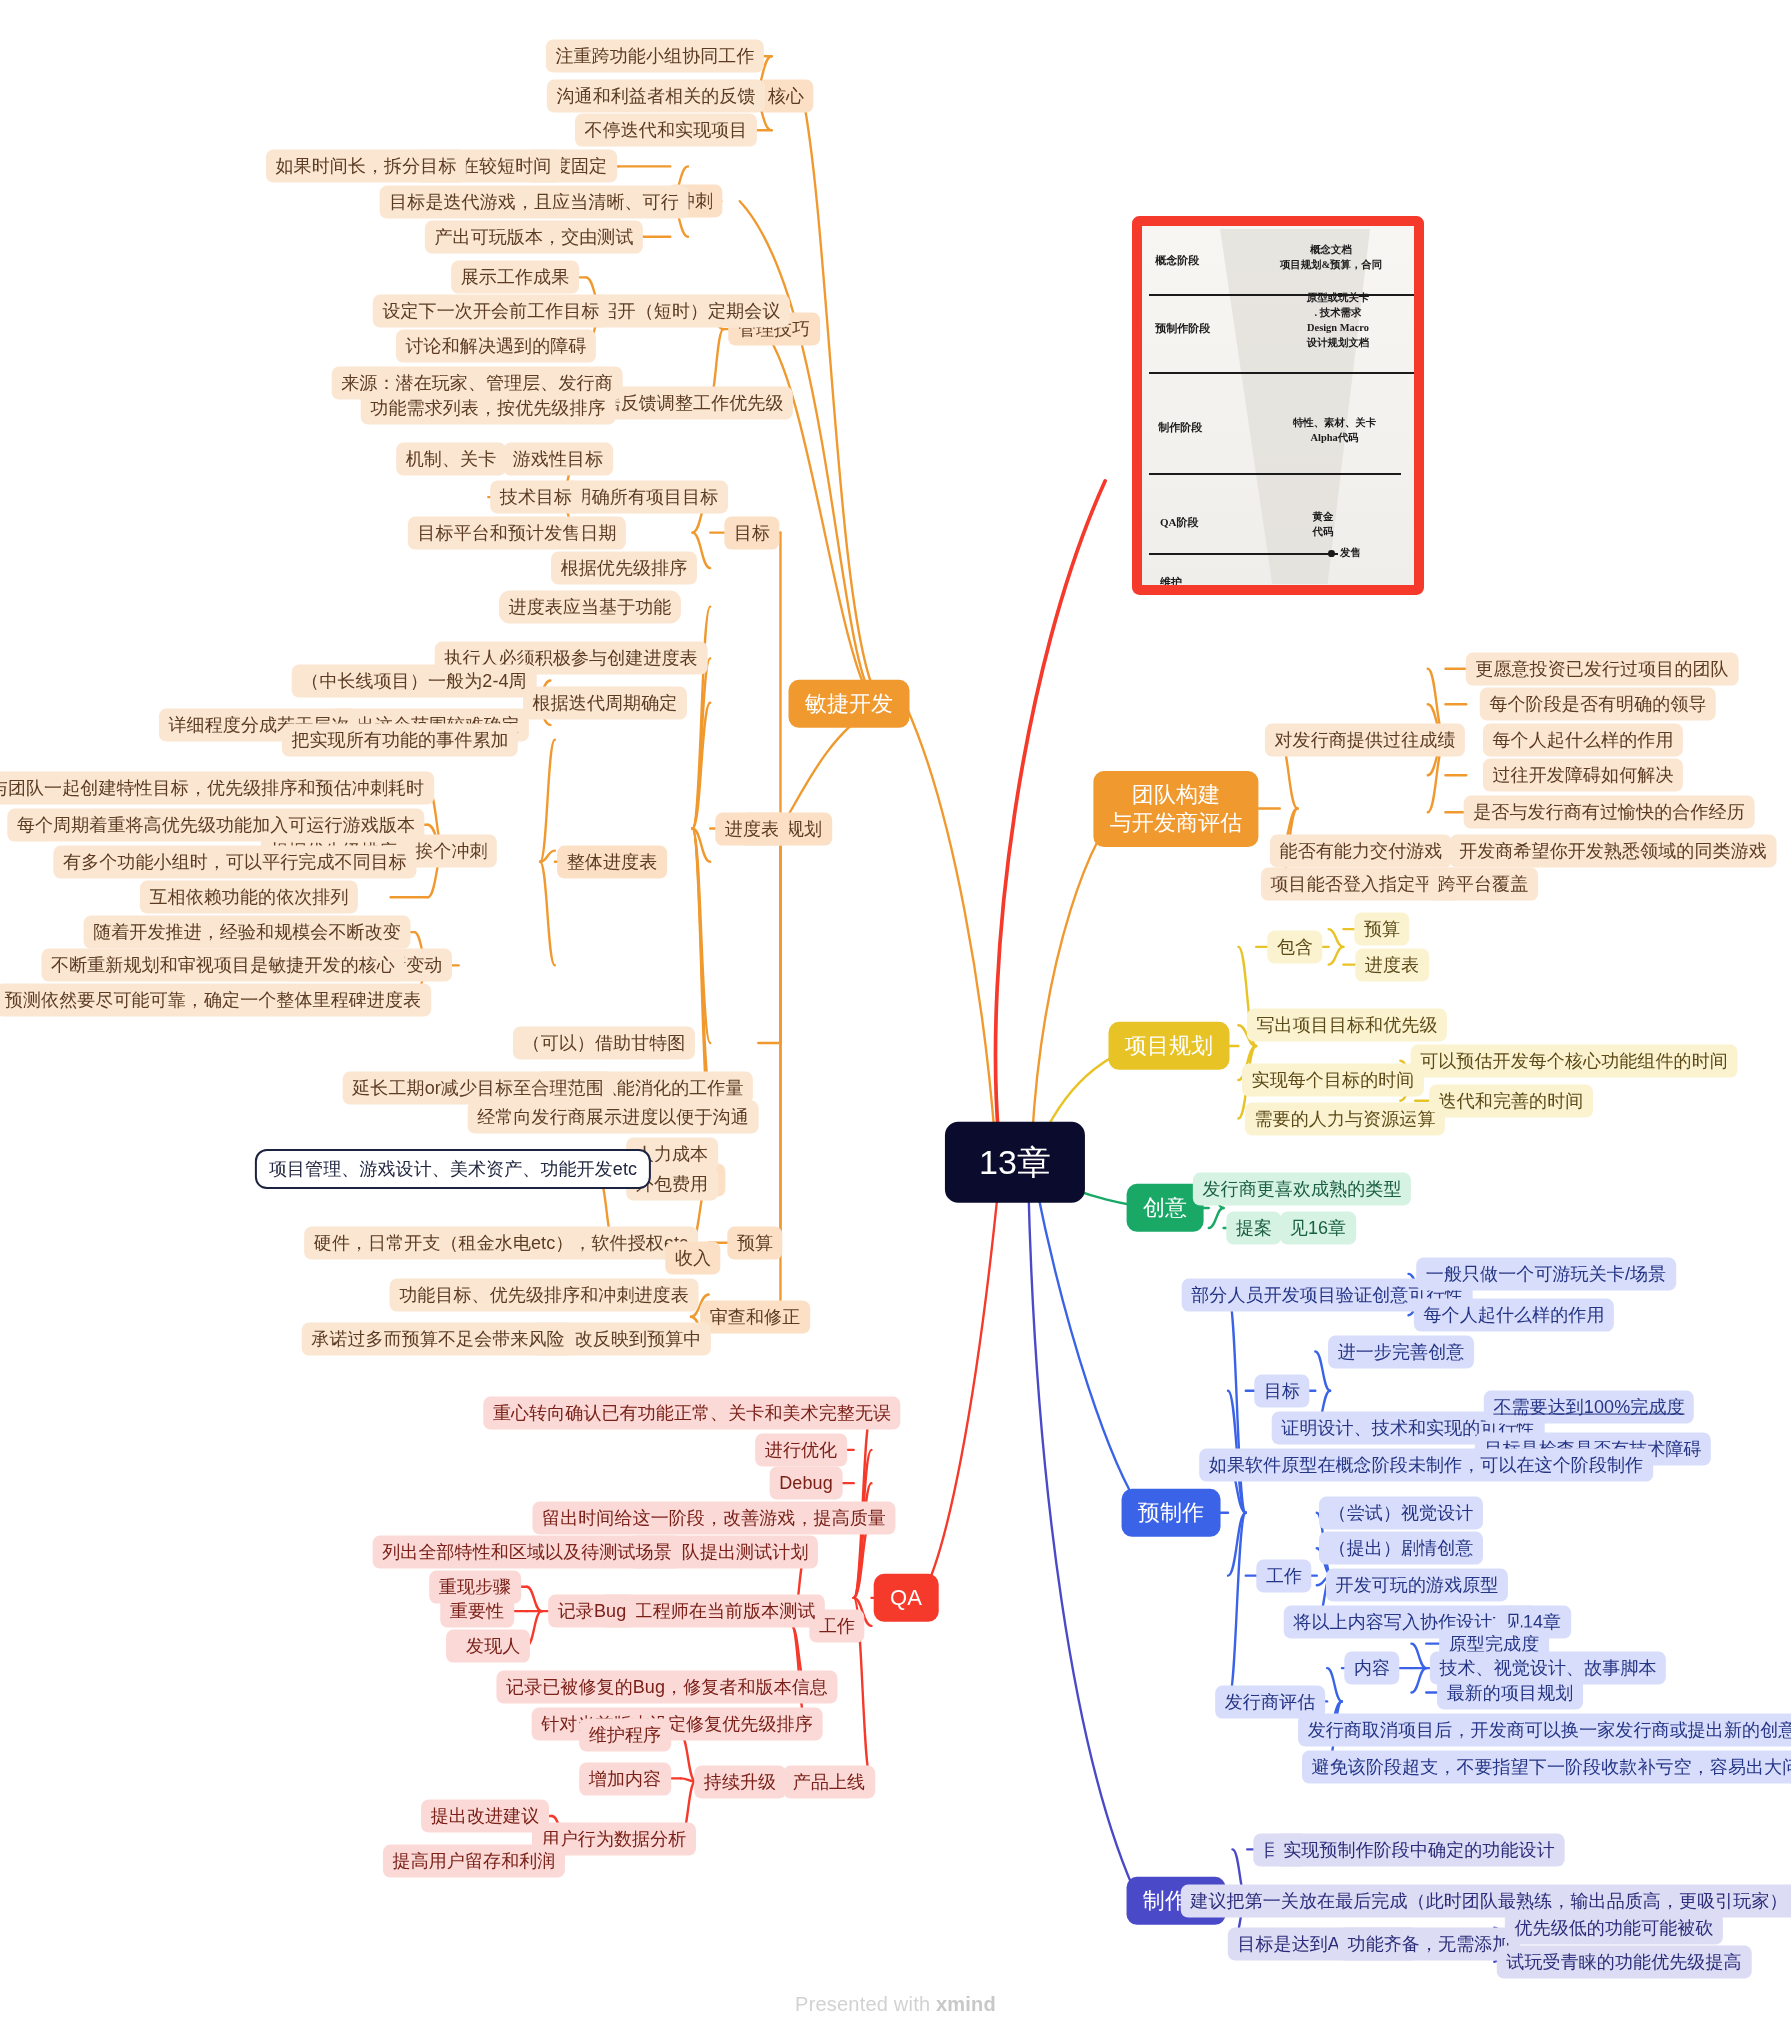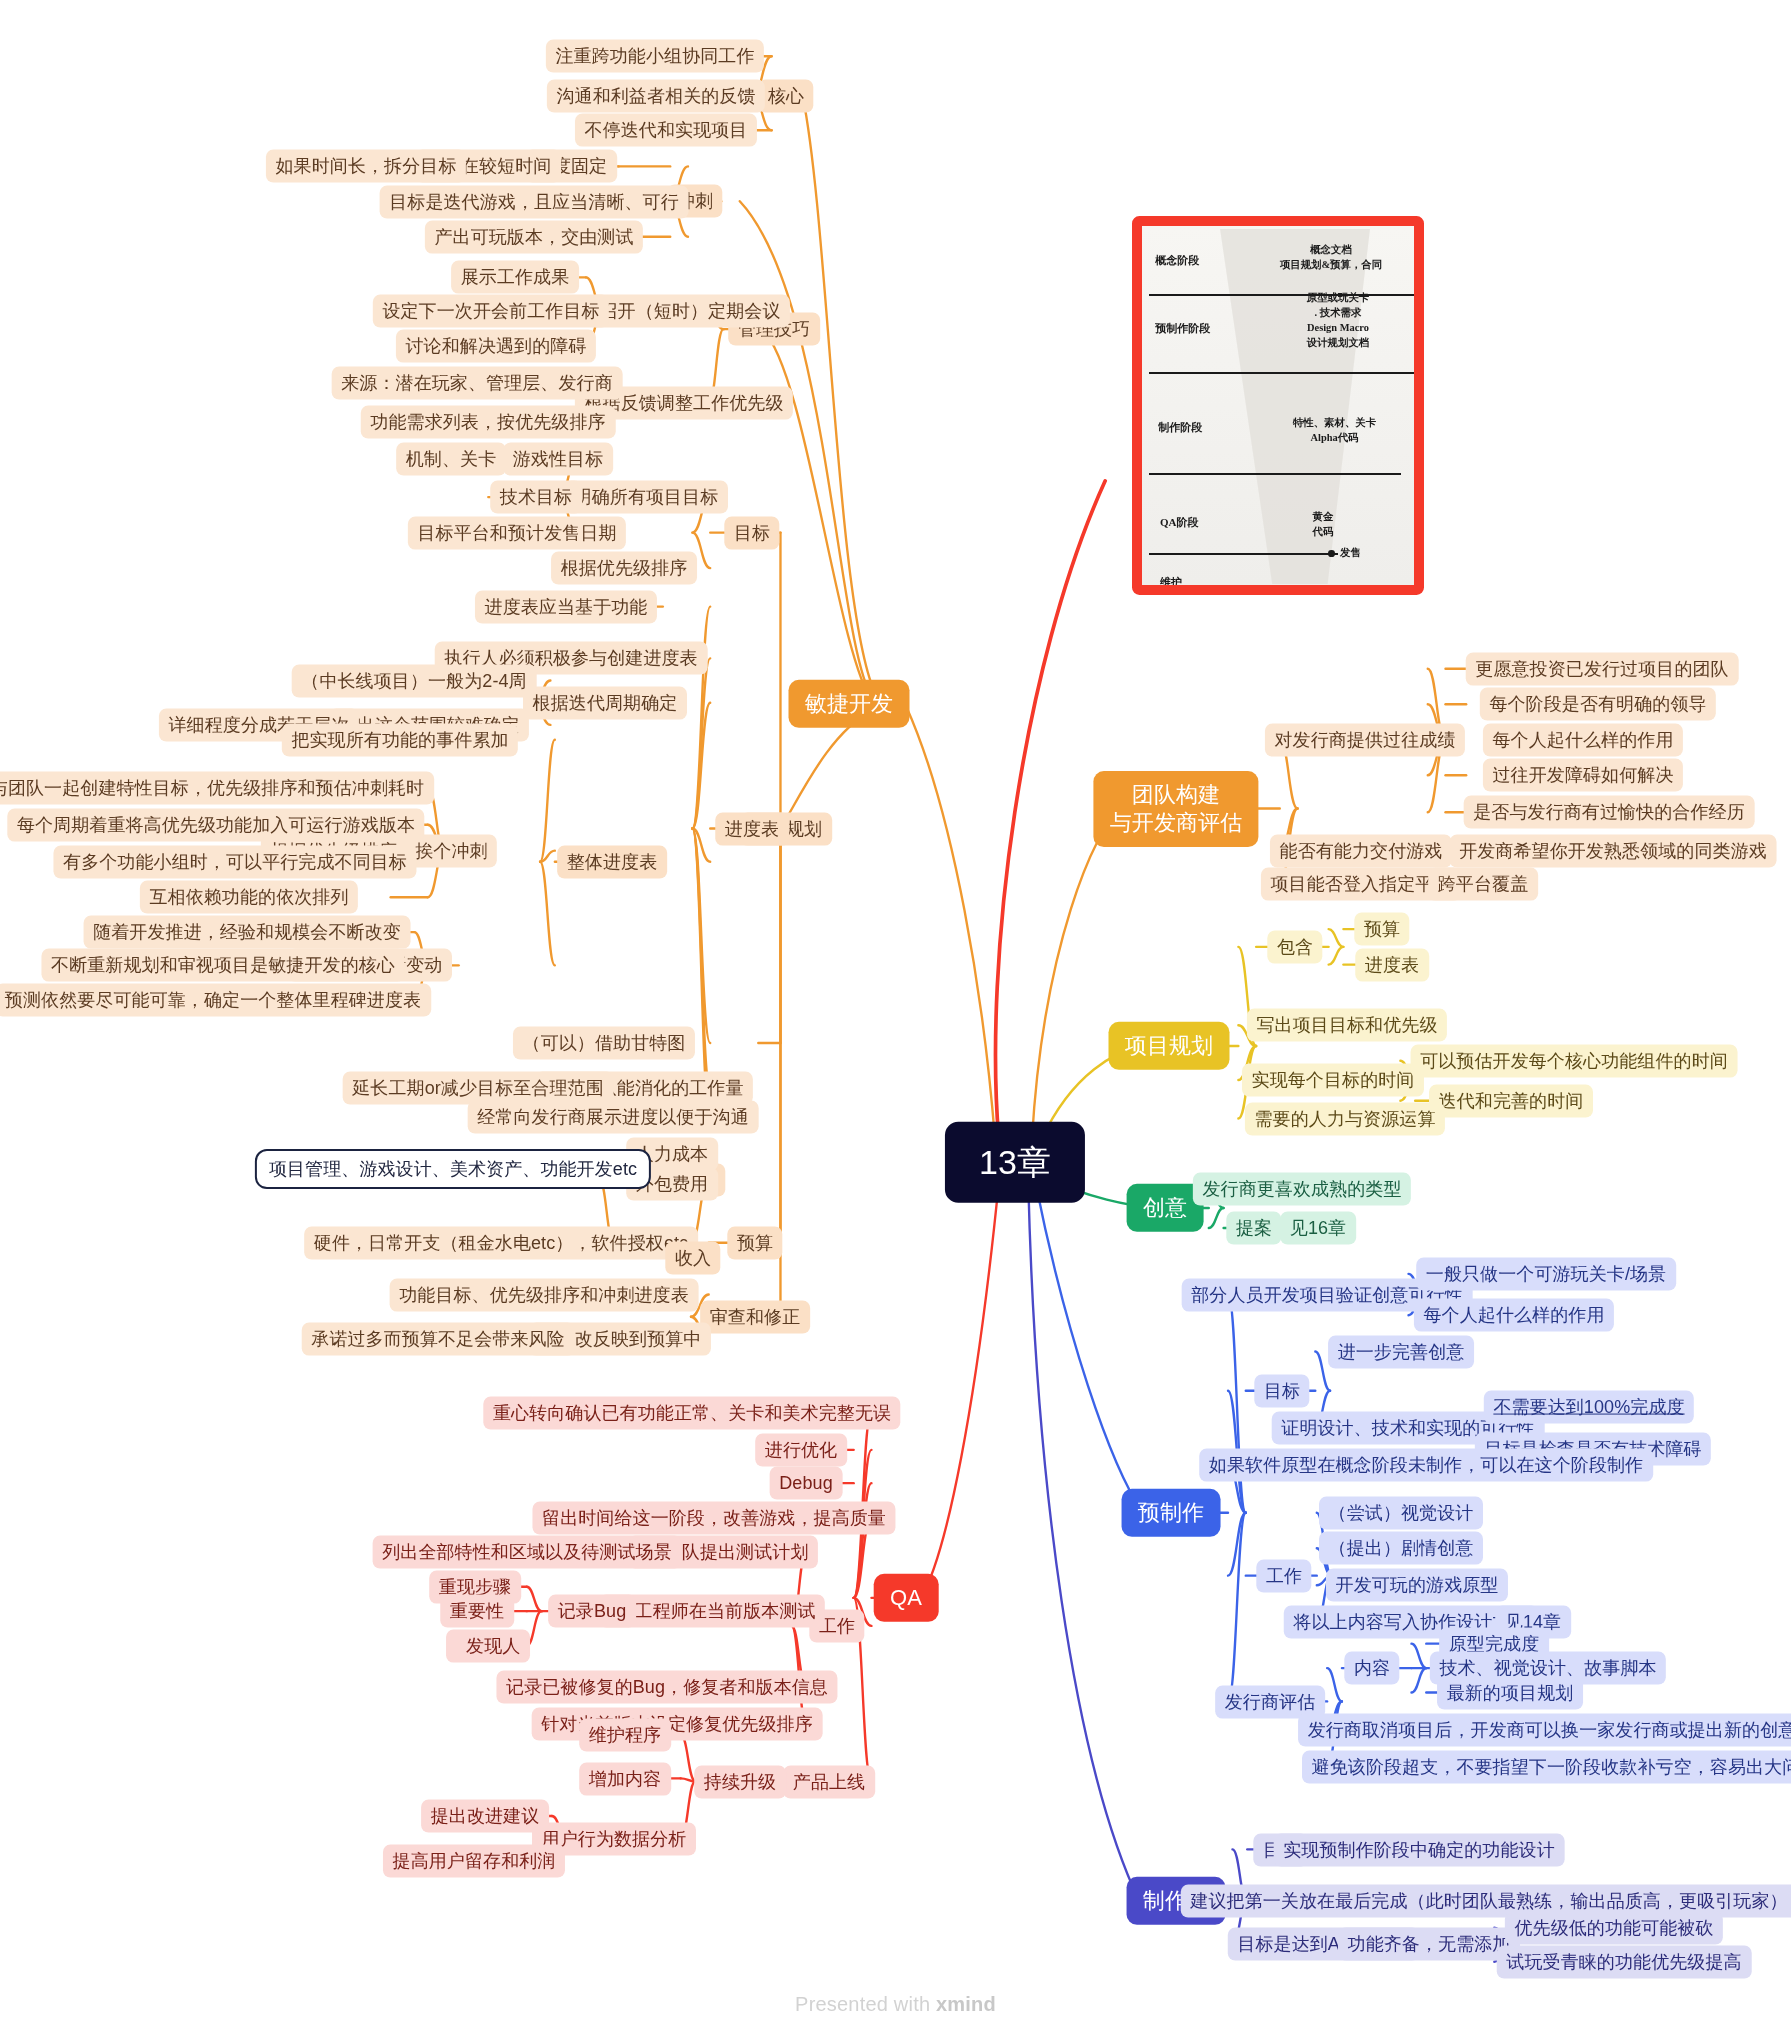--- a/index.html
+++ b/index.html
@@ -518,34 +518,34 @@
   <div class="node t-orange" style="left:534px; top:202px;">目标是迭代游戏，且应当清晰、可行</div>
   <div class="node t-orange" style="left:534px; top:237px;">产出可玩版本，交由测试</div>
 
   <div class="node t-orange2" style="left:774px; top:329px;">管理技巧</div>
   <div class="node t-orange" style="left:690px; top:311px;">召开（短时）定期会议</div>
   <div class="node t-orange" style="left:515px; top:277px;">展示工作成果</div>
   <div class="node t-orange" style="left:491px; top:311px;">设定下一次开会前工作目标</div>
   <div class="node t-orange" style="left:496px; top:346px;">讨论和解决遇到的障碍</div>
   <div class="node t-orange" style="left:684px; top:403px;">根据反馈调整工作优先级</div>
   <div class="node t-orange" style="left:477px; top:383px;">来源：潜在玩家、管理层、发行商</div>
-  <div class="node t-orange" style="left:488px; top:422px;">功能需求列表，按优先级排序</div>
+  <div class="node t-orange" style="left:488px; top:408px;">功能需求列表，按优先级排序</div>
 
   <div class="node t-orange2" style="left:786px; top:829px;">项目规划</div>
 
   <div class="node t-orange2" style="left:752px; top:533px;">目标</div>
   <div class="node t-orange" style="left:646px; top:497px;">明确所有项目目标</div>
   <div class="node t-orange" style="left:558px; top:459px;">游戏性目标</div>
   <div class="node t-orange" style="left:451px; top:459px;">机制、关卡</div>
   <div class="node t-orange" style="left:536px; top:497px;">技术目标</div>
   <div class="node t-orange" style="left:517px; top:533px;">目标平台和预计发售日期</div>
   <div class="node t-orange" style="left:624px; top:568px;">根据优先级排序</div>
 
   <div class="node t-orange2" style="left:752px; top:829px;">进度表</div>
-  <div class="node t-orange" style="left:566px; top:607px;">进度表应当基于功能</div>
+  <div class="node t-orange" style="left:590px; top:607px;border-radius:11px;">进度表应当基于功能</div>
   <div class="node t-orange" style="left:571px; top:658px;">执行人必须积极参与创建进度表</div>
   <div class="node t-orange" style="left:605px; top:703px;">根据迭代周期确定</div>
   <div class="node t-orange" style="left:414px; top:681px;">（中长线项目）一般为2-4周</div>
   <div class="node t-orange" style="left:429px; top:725px;">超出这个范围较难确定</div>
   <div class="node t-orange" style="left:259px; top:725px;">详细程度分成若干层次</div>
 
   <div class="node t-orange2" style="left:612px; top:862px;">整体进度表</div>
   <div class="node t-orange" style="left:400px; top:740px;">把实现所有功能的事件累加</div>
   <div class="node t-orange" style="left:379px; top:851px;">根据优先级排序，挨个冲刺</div>
   <div class="node t-orange" style="left:207px; top:788px;">与团队一起创建特性目标，优先级排序和预估冲刺耗时</div>

